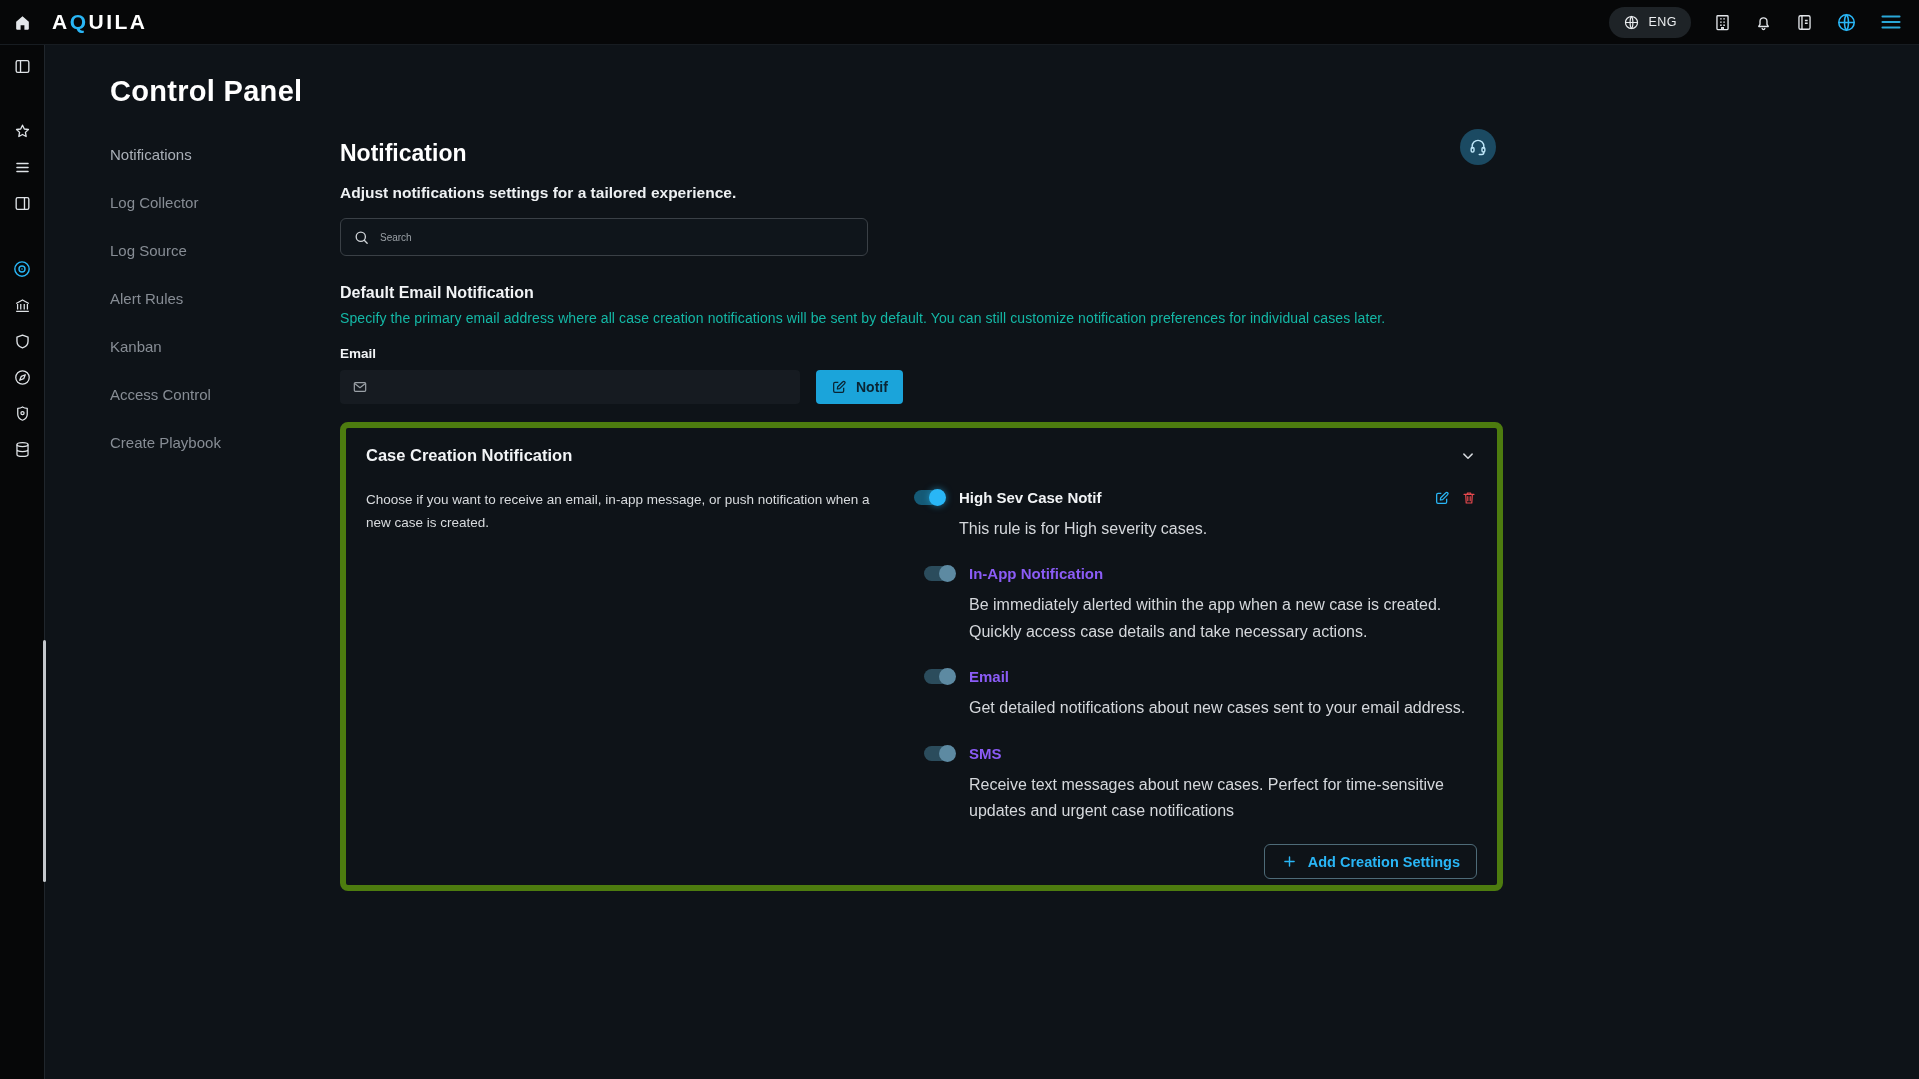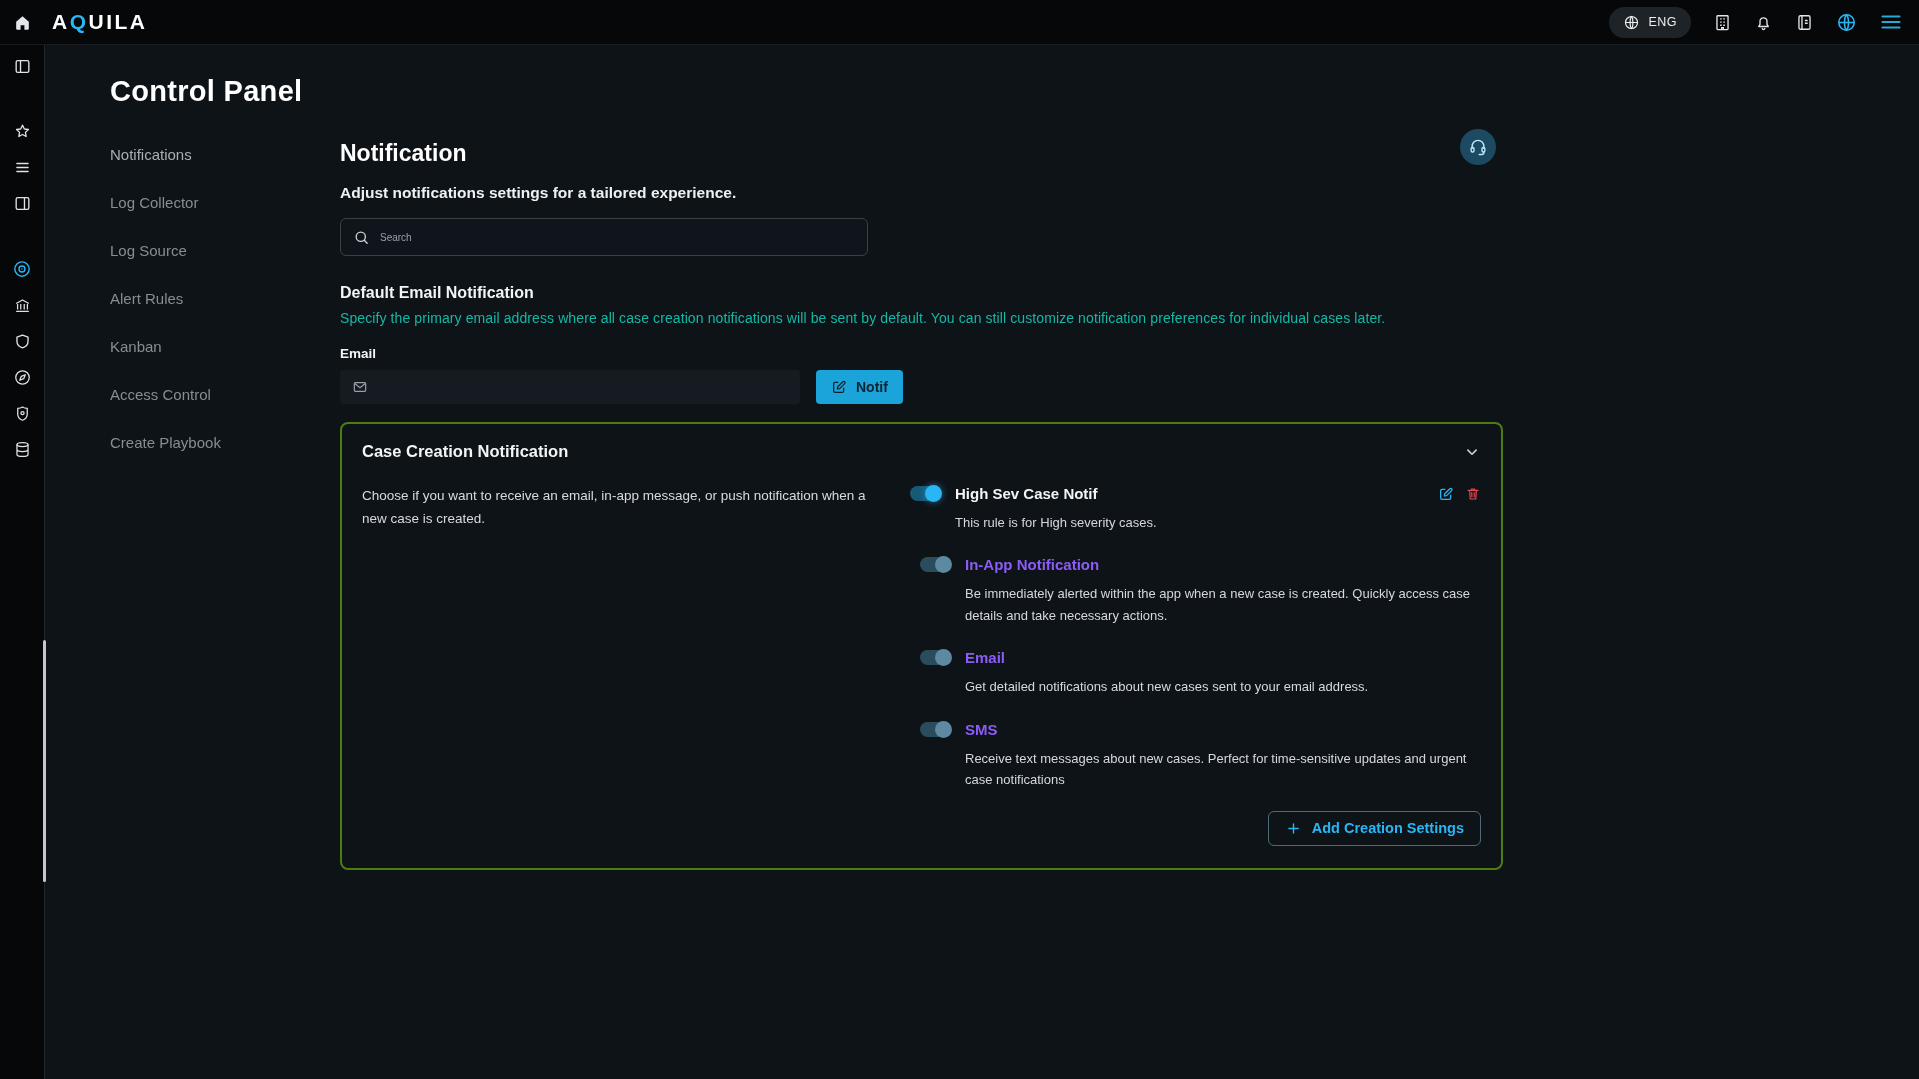--- a/index.html
+++ b/index.html
@@ -82,22 +82,22 @@
   .email-input input { flex:1; background:transparent; border:none; outline:none; color:#e8eaed; font-size:13.5px; }
   .mail-icon { color:#9aa0a6; }
   .edit-btn {
     height:34px; padding:0 15px; background:#1ba4da; color:#0a2433;
     border-radius:4px; font-size:14px; font-weight:bold;
     display:flex; align-items:center; gap:9px;
   }
 
   
   .case-card {
-    margin-top:18px; border:2px solid #4d7c0f; border-radius:8px;
-    padding:18px 20px 22px; display:flex; flex-direction:column;
+    margin-top:18px; border:6px solid #4d7c0f; border-radius:8px;
+    padding:18px 20px 6px; display:flex; flex-direction:column;
   }
   .card-header { display:flex; align-items:center; justify-content:space-between; }
   .card-title { font-size:16.5px; font-weight:600; color:#f2f4f6; }
   .chevron-btn { color:#d4d8dc; }
   .card-body { display:flex; margin-top:24px; }
   .card-desc { width:548px; padding-right:34px; font-size:13.5px; color:#d8dbde; line-height:1.7; flex-shrink:0; }
   .rules { flex:1; display:flex; flex-direction:column; }
 
   .rule-head { display:flex; align-items:center; gap:15px;text-align:right; }
   .toggle {
@@ -107,21 +107,21 @@
   .toggle::after {
     content:""; position:absolute; right:-2px; top:-1px;
     width:17px; height:17px; border-radius:50%;
     background:#29b6f6; box-shadow:0 0 7px rgba(41,182,246,.55);
   }
   .toggle.muted { background:#2b4c5c; }
   .toggle.muted::after { background:#5d8aa2; box-shadow:none; }
   .rule-label { font-size:15px; font-weight:bold; color:#f2f4f6; }
   .rule.sub { margin-left:10px; margin-top:23px; }
   .rule.sub .rule-label { color:#8b5cf6; }
-  .rule-desc { margin:10px 0 0 45px; font-size:13px; color:#d5d8dc; line-height:1.65; max-width:575px; }
+  .rule-desc { margin:10px 0 0 45px; font-size:16px; color:#d5d8dc; line-height:1.65; max-width:575px; }
   .rule-actions { margin-left:auto; display:flex; align-items:center; gap:11px; }
   .action-edit { color:#29b6f6; display:flex; }
   .action-delete { color:#e5484d; display:flex; }
 
   .add-adv-btn {
     align-self:flex-end; margin-top:20px;
     display:flex; align-items:center; gap:10px;
     padding:8px 16px; border:1px solid #4e6b78; border-radius:6px;
     color:#29b6f6; font-size:14.5px; font-weight:bold; background:transparent;
   }

